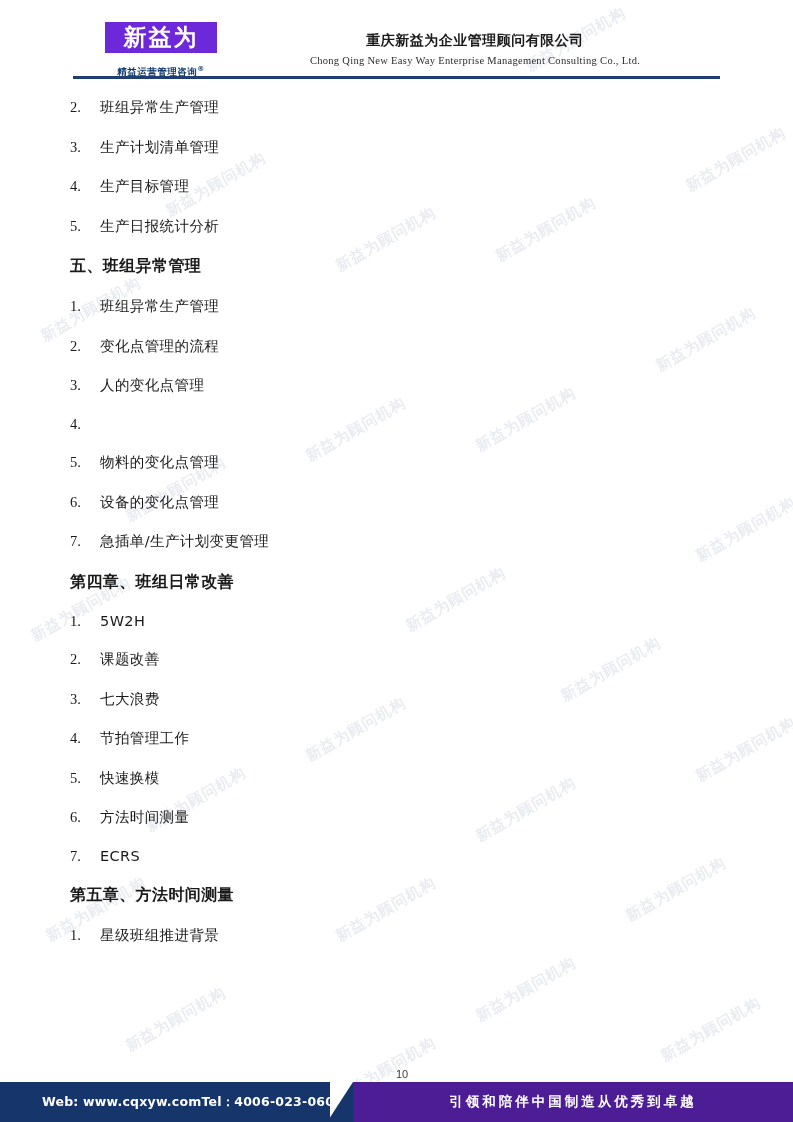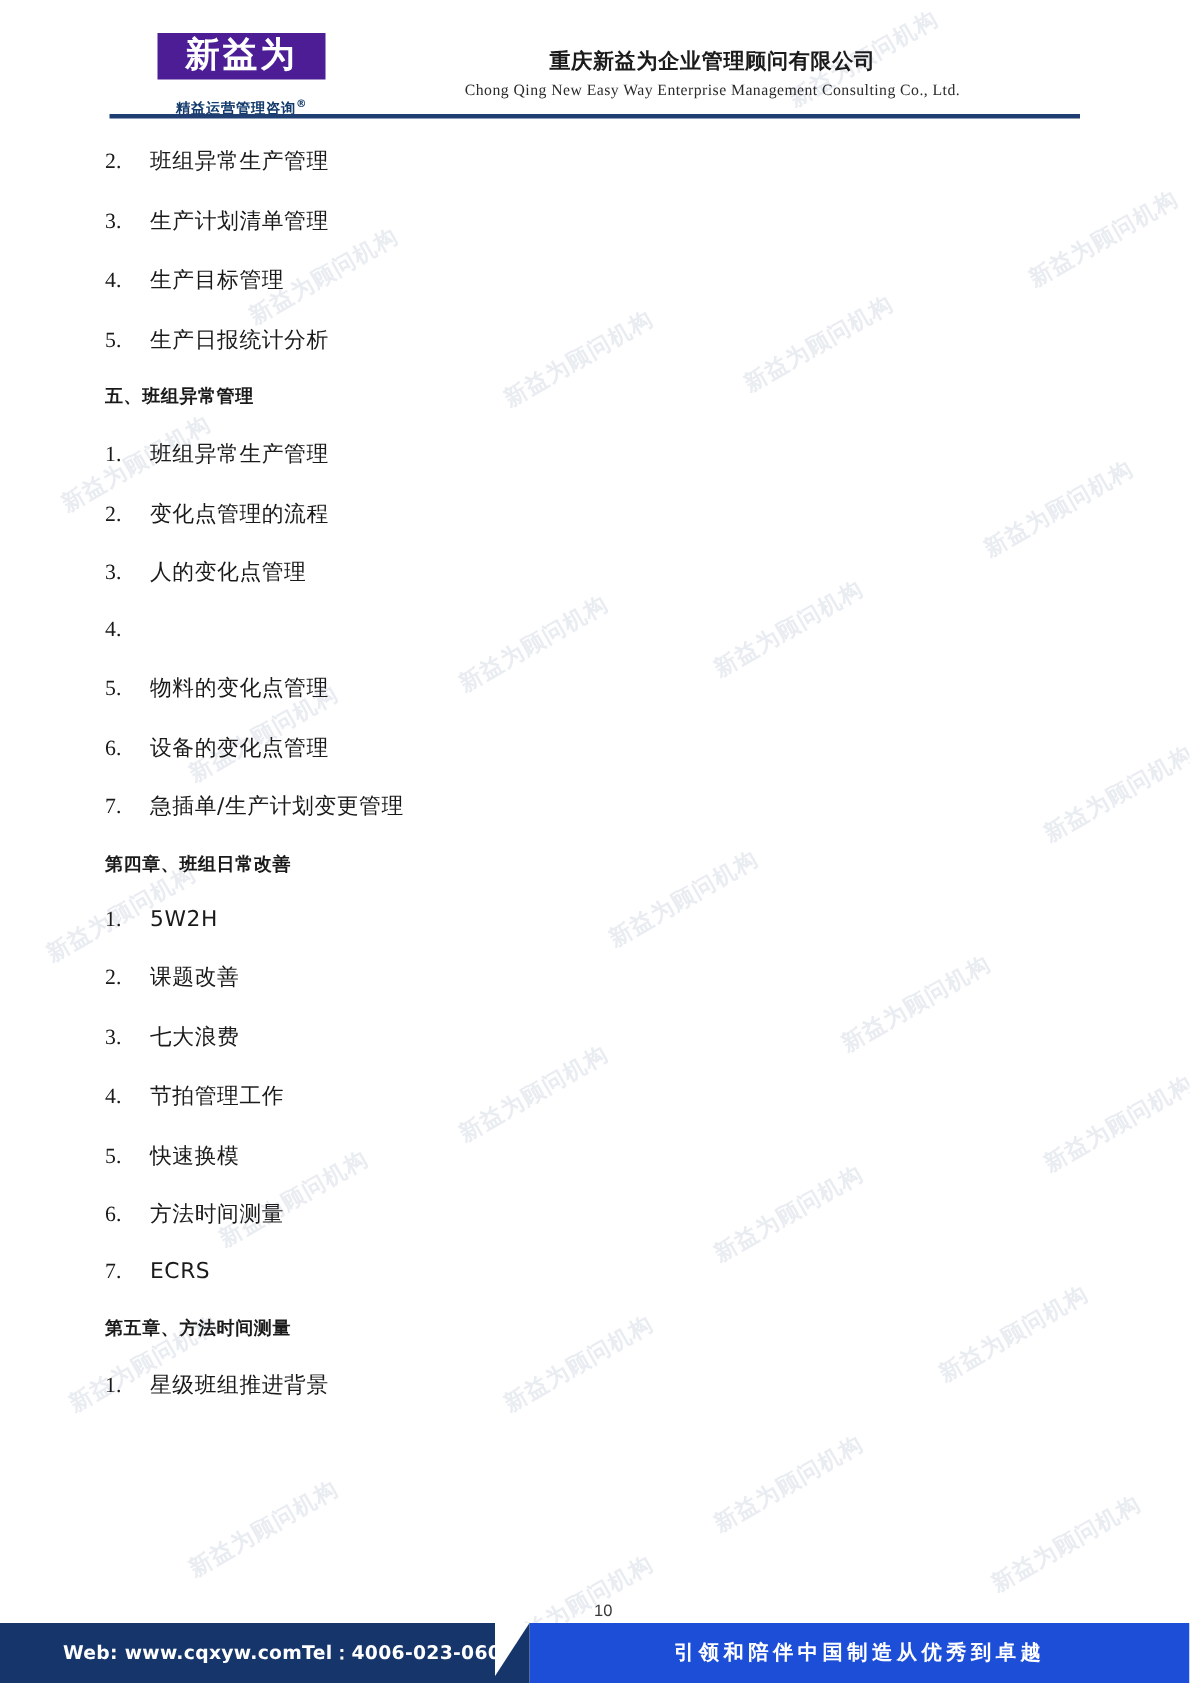--- a/index.html
+++ b/index.html
@@ -45,21 +45,21 @@
     z-index: 2;
   }
   .logo-box {
     position: absolute;
     left: 105px;
     top: 22px;
     width: 112px;
     text-align: center;
   }
   .logo-main {
-    background: #4c1d95;
+    background: #6d28d9;
     color: #ffffff;
     font-size: 23px;
     font-weight: bold;
     letter-spacing: 2px;
     padding: 3px 4px 4px 4px;
     line-height: 1.05;
     font-family: "DejaVu Sans", sans-serif;
   }
   .logo-sub {
     color: #123a6d;
@@ -128,21 +128,21 @@
   .line .txt {
     font-size: 14.5px;
     color: #1a1a1a;
     letter-spacing: 0.4px;
   }
   .line.heading {
     margin-bottom: 20px;
   }
   .line.heading .txt {
     font-weight: bold;
-    font-size: 12px;
+    font-size: 16px;
   }
   .line.heading .num {
     font-weight: bold;
     width: 0;
     flex: 0 0 0;
   }
   .line.heading-full .txt {
     font-weight: bold;
   }
 
@@ -182,21 +182,21 @@
     font-weight: bold;
     font-family: "DejaVu Sans", sans-serif;
     letter-spacing: 0.2px;
   }
   .footer-right {
     position: absolute;
     right: 0;
     bottom: 0;
     width: 440px;
     height: 40px;
-    background: #1d4ed8;
+    background: #4c1d95;
     color: #ffffff;
     display: flex;
     align-items: center;
     justify-content: center;
     font-size: 13.5px;
     font-weight: bold;
     font-family: "DejaVu Sans", sans-serif;
     letter-spacing: 3px;
   }
   .footer-right::before {

